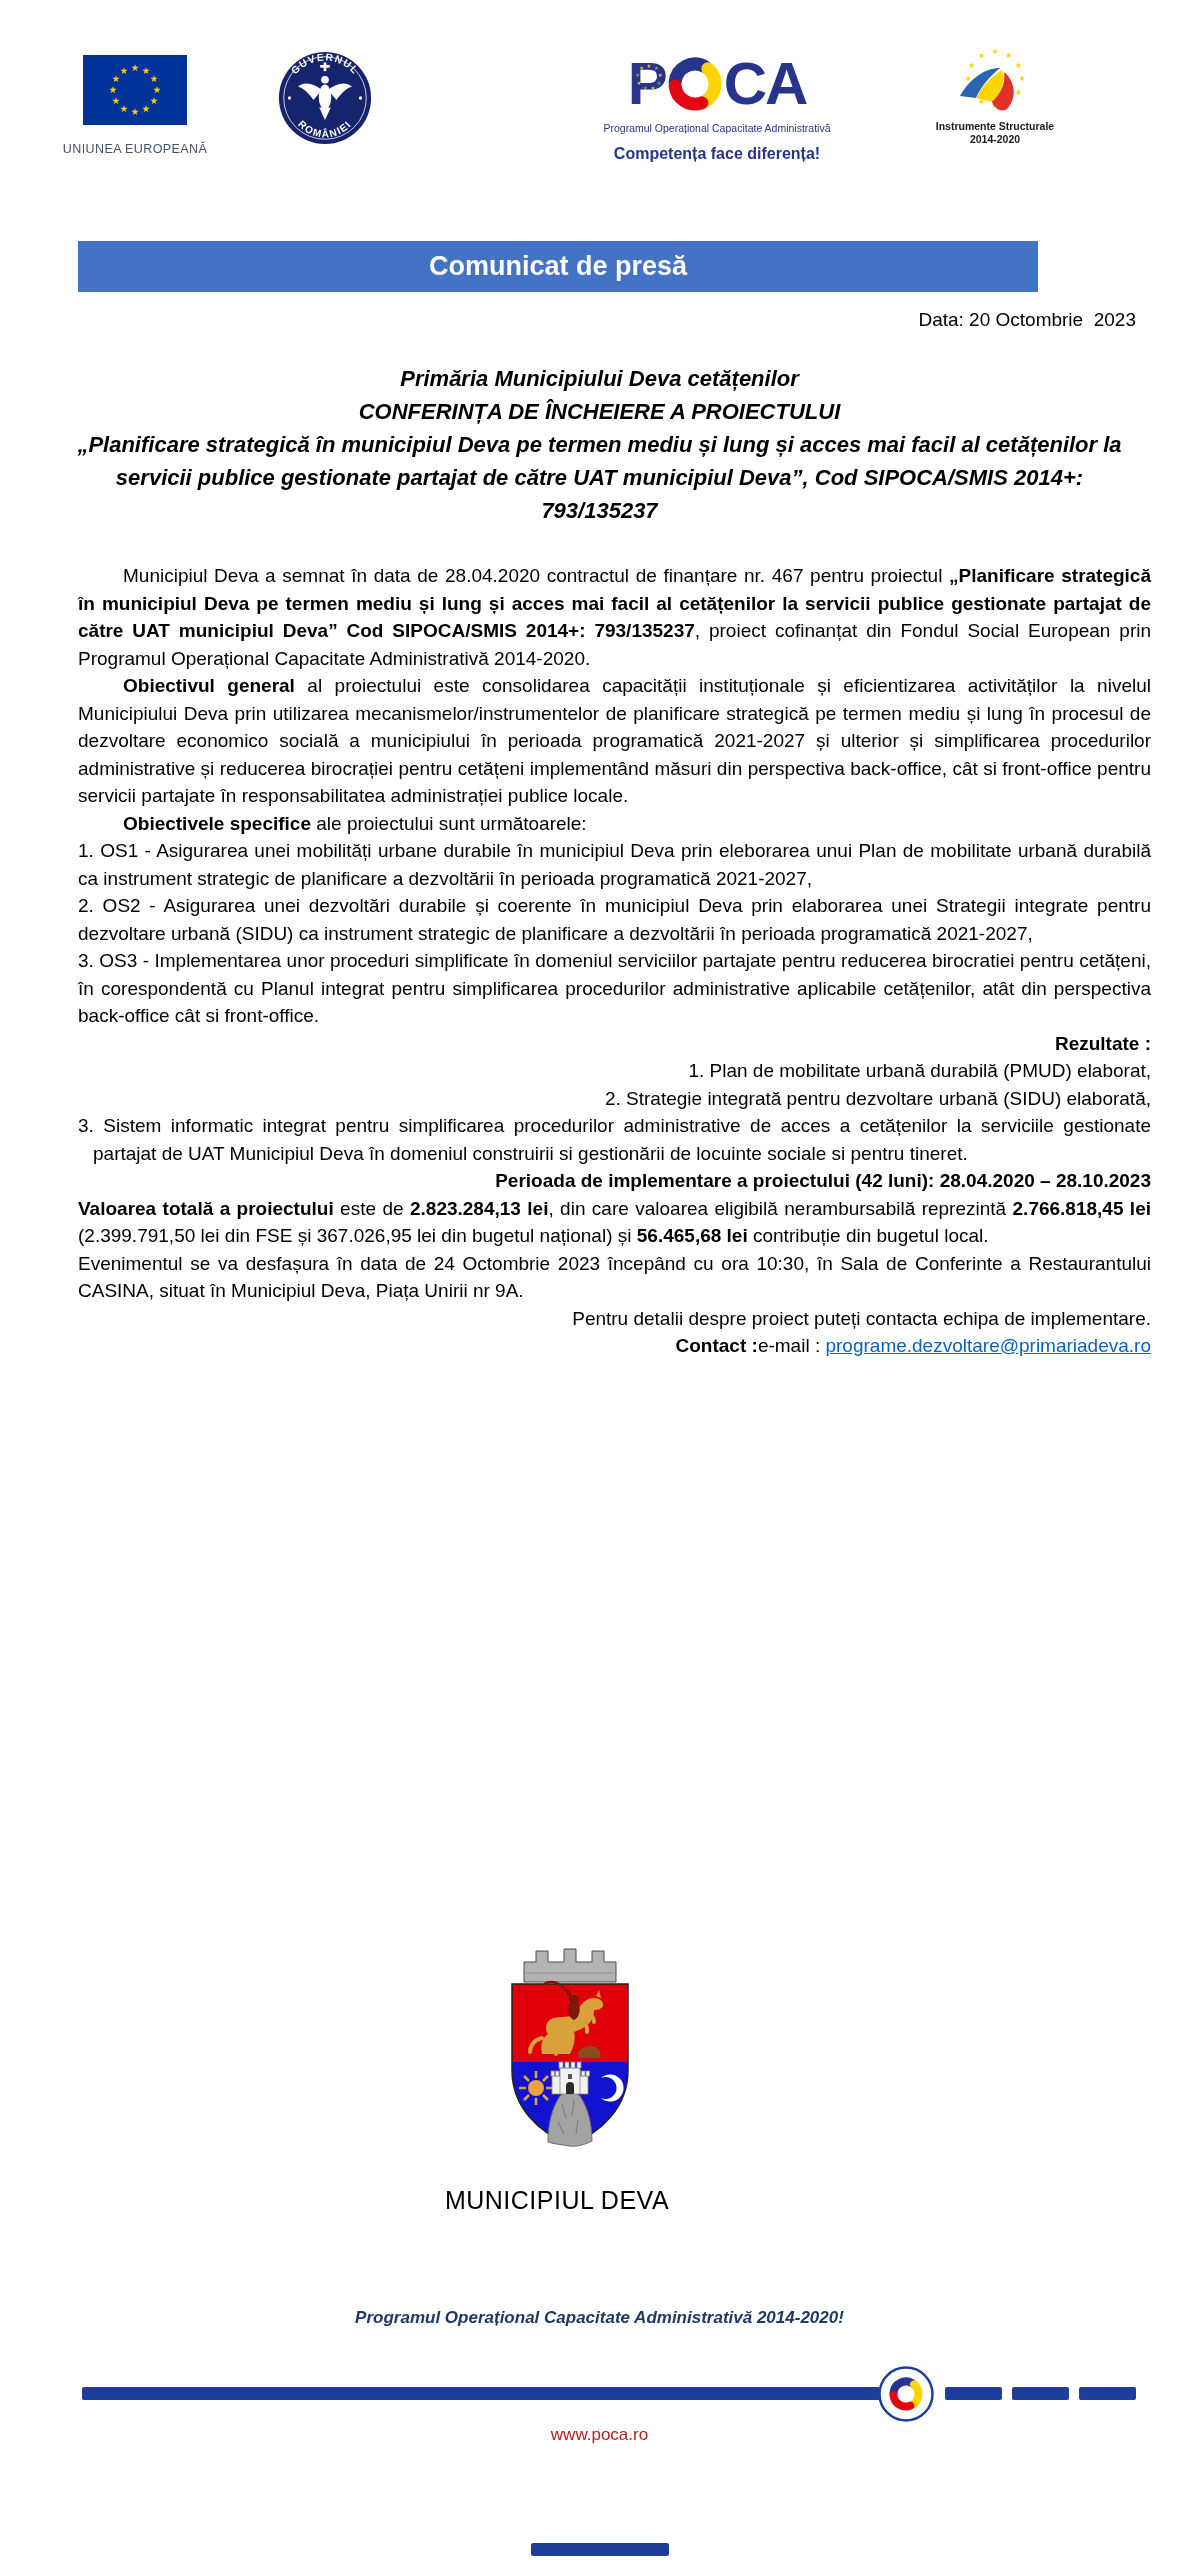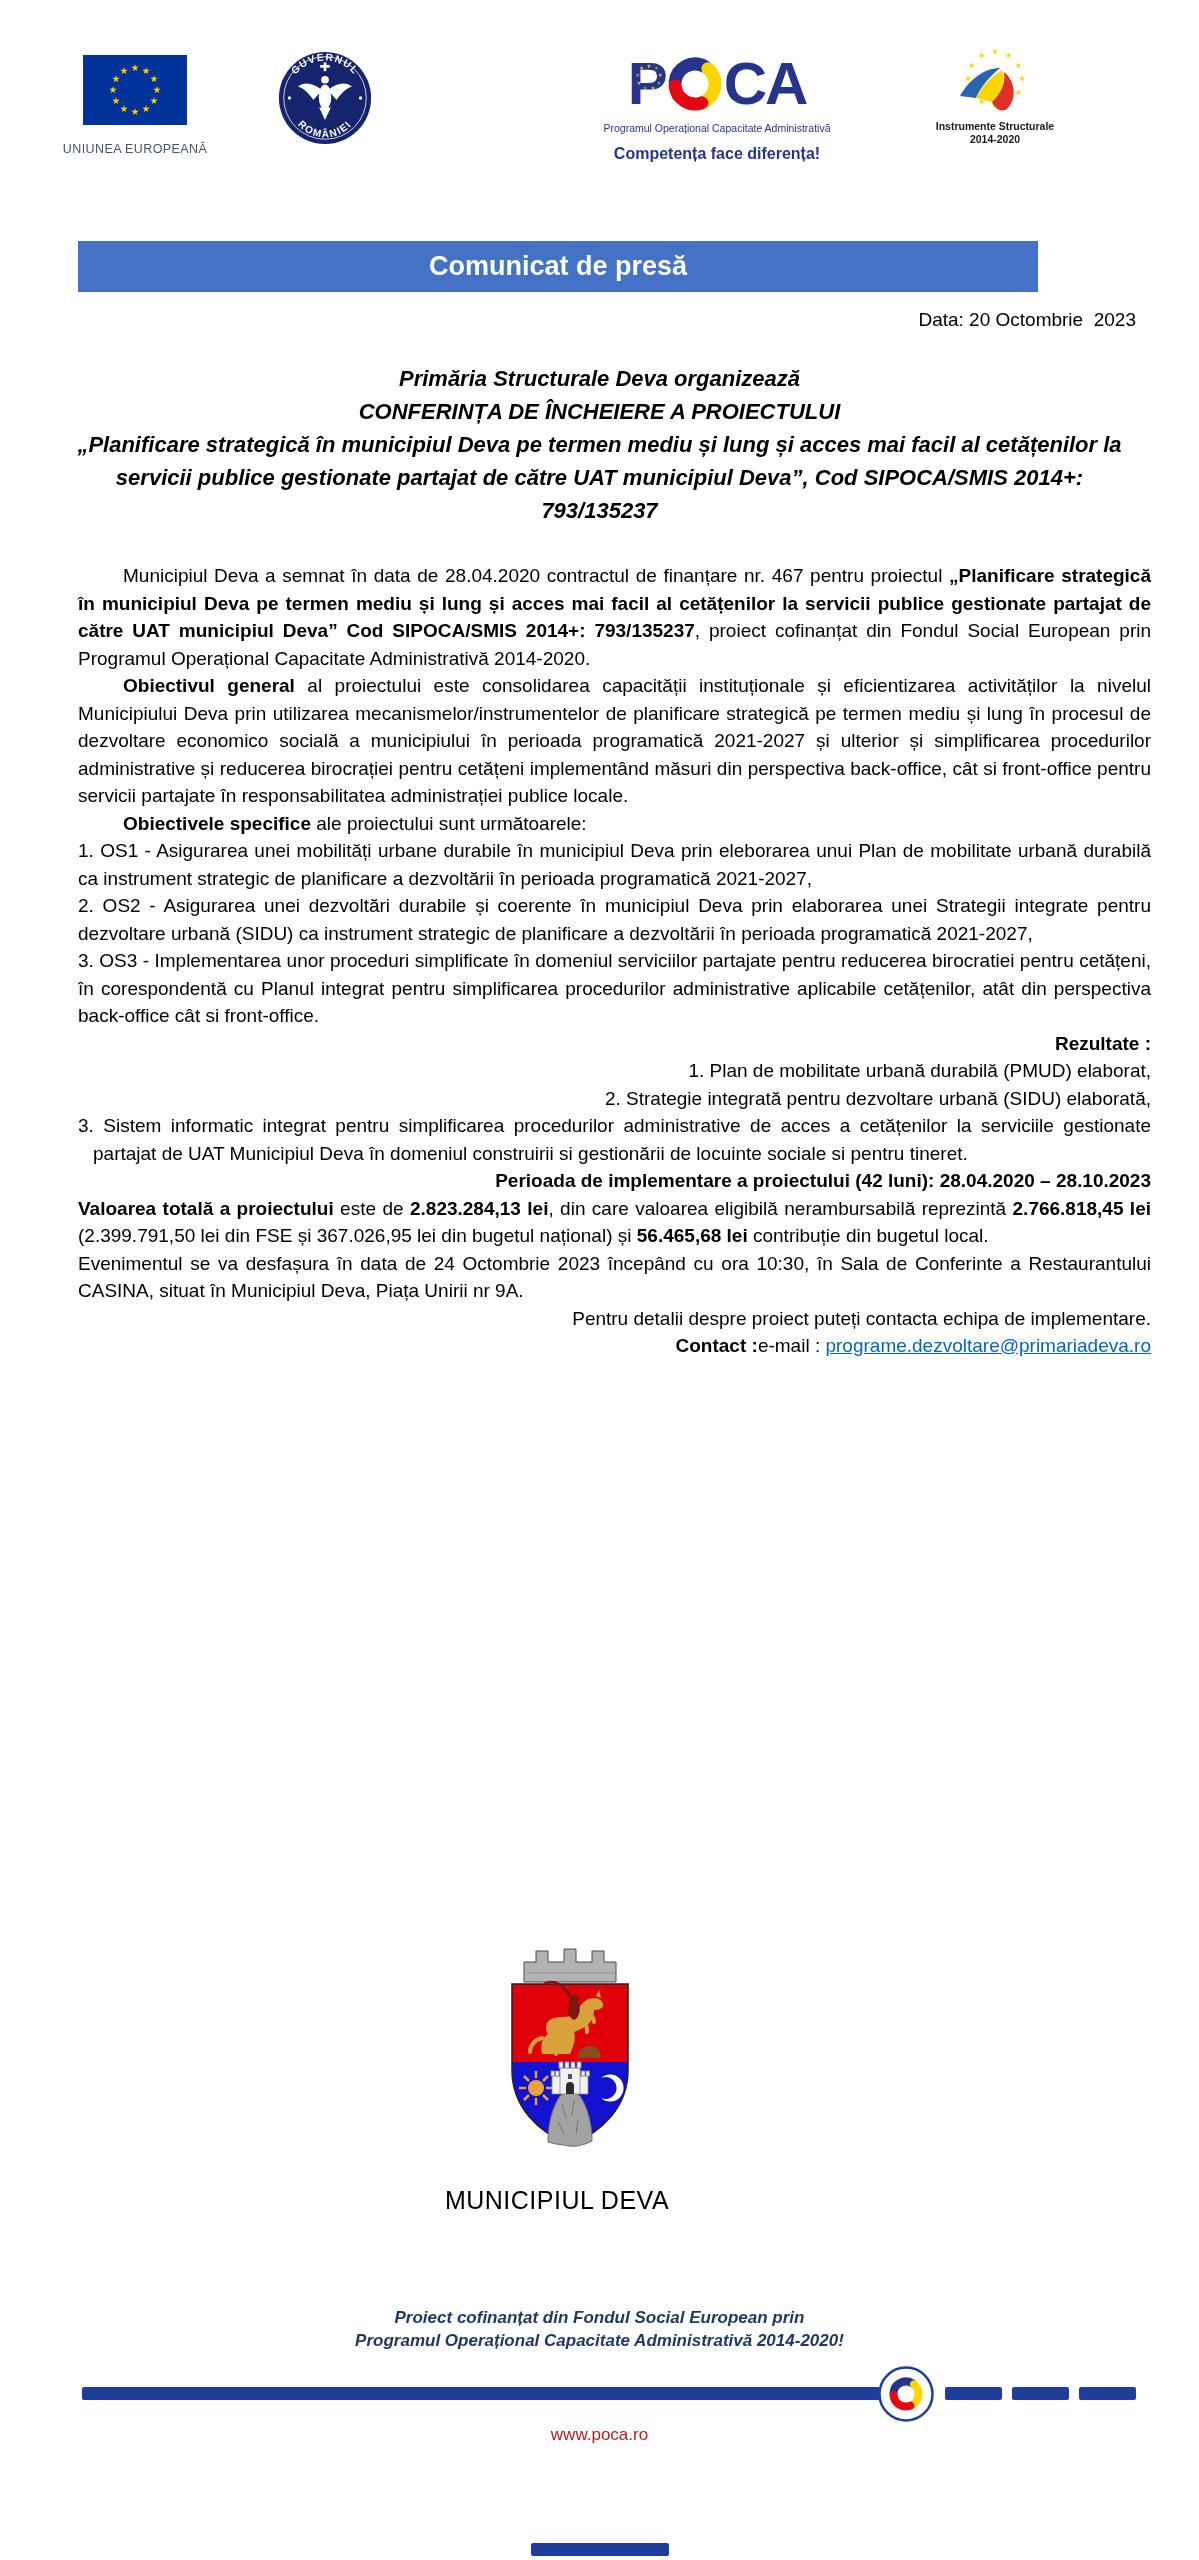--- a/index.html
+++ b/index.html
@@ -168,21 +168,21 @@
     <div class="is-line">2014-2020</div>
   </div>
 
   <div class="abs banner">
     <span>Comunicat de presă</span>
   </div>
 
   <div class="abs date-line">Data: 20 Octombrie  2023</div>
 
   <div class="abs title-block">
-    <div>Primăria Structurale Deva  organizează</div>
+    <div>Primăria Municipiului Deva  cetățenilor</div>
     <div>CONFERINȚA DE ÎNCHEIERE A PROIECTULUI</div>
     <div>„Planificare strategică în municipiul Deva pe termen mediu și lung și acces mai facil al cetățenilor la servicii publice gestionate partajat de către UAT municipiul Deva”, Cod SIPOCA/SMIS 2014+: 793/135237</div>
   </div>
 
   <div class="abs bodycol">
     <p class="indent sp-p1"><span>Municipiul Deva a semnat în data de 28.04.2020 contractul de finanțare nr. 467 pentru proiectul  </span><span class="b">„Planificare strategică în municipiul Deva pe termen mediu și lung și acces mai facil al cetățenilor la servicii publice gestionate partajat de către UAT municipiul Deva” Cod SIPOCA/SMIS 2014+: 793/135237</span><span>, proiect cofinanțat din Fondul Social European prin Programul Operațional Capacitate Administrativă 2014-2020.</span></p>
     <p class="indent sp-p2"><span class="b">Obiectivul general</span><span> al proiectului este consolidarea capacității instituționale și eficientizarea activităților la nivelul Municipiului Deva prin utilizarea mecanismelor/instrumentelor de planificare strategică pe termen mediu și lung în procesul de dezvoltare economico socială a municipiului în perioada programatică 2021-2027 și ulterior și simplificarea procedurilor administrative și reducerea birocrației pentru cetățeni implementând măsuri din perspectiva back-office, cât si front-office pentru servicii partajate în responsabilitatea administrației publice locale.</span></p>
     <p class="indent"><span class="b">Obiectivele specifice</span><span> ale proiectului sunt următoarele:</span></p>
     <p>1. OS1 - Asigurarea unei mobilități urbane durabile în municipiul Deva prin eleborarea unui Plan de mobilitate urbană durabilă ca instrument strategic de planificare a dezvoltării în perioada programatică 2021-2027,</p>
     <p>2. OS2 - Asigurarea unei dezvoltări durabile și coerente în municipiul Deva prin elaborarea unei Strategii integrate pentru dezvoltare urbană (SIDU) ca instrument strategic de planificare a dezvoltării în perioada programatică 2021-2027,</p>
@@ -256,21 +256,20 @@
           <rect x="87" y="120" width="4" height="6"></rect>
         <rect x="78" y="132" width="4" height="5" fill="#555555" stroke="none"></rect>
         <path d="M76,152 h8 v-8 a4,4 0 0 0 -8,0 Z" fill="#2b2b2b" stroke="none"></path>
       </g>
     </svg>
   </div>
 
   <div class="abs muni">MUNICIPIUL DEVA</div>
 
   <div class="abs footer-text">
-    <div>Proiect cofinanțat din Fondul Social European prin</div>
     <div>Programul Operațional Capacitate Administrativă 2014-2020!</div>
   </div>
 
   <div class="abs bar bar-main"></div>
   <div class="abs bar-circle">
     <svg width="58" height="58" viewBox="0 0 58 58">
       <circle cx="29" cy="29" r="26.5" fill="#ffffff" stroke="#1F3E9C" stroke-width="2.5"></circle>
       <path d="M16.5,27.9 A12.5,12.5 0 0 1 35.3,18.2" fill="none" stroke="#26348B" stroke-width="8" stroke-linecap="round"></path>
       <path d="M37,19.4 A12.5,12.5 0 0 1 35.3,39.8" fill="none" stroke="#FFD400" stroke-width="8" stroke-linecap="round"></path>
       <path d="M33.3,40.7 A12.5,12.5 0 0 1 16.5,30.1" fill="none" stroke="#E30613" stroke-width="8" stroke-linecap="round"></path>

